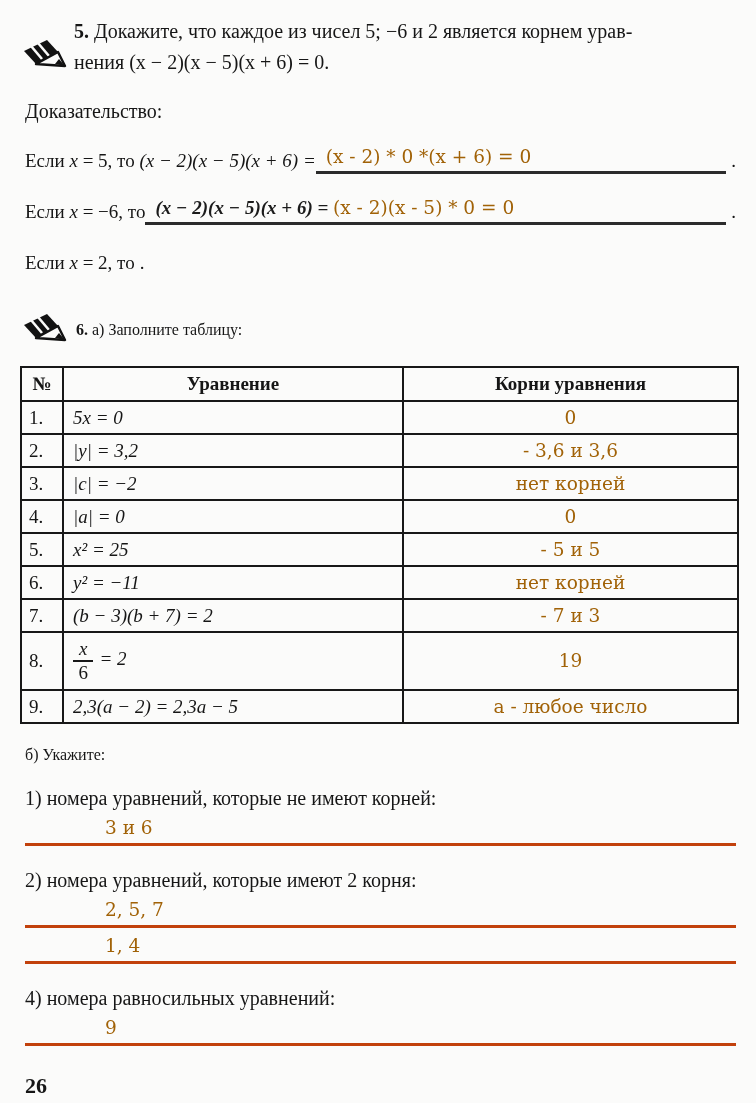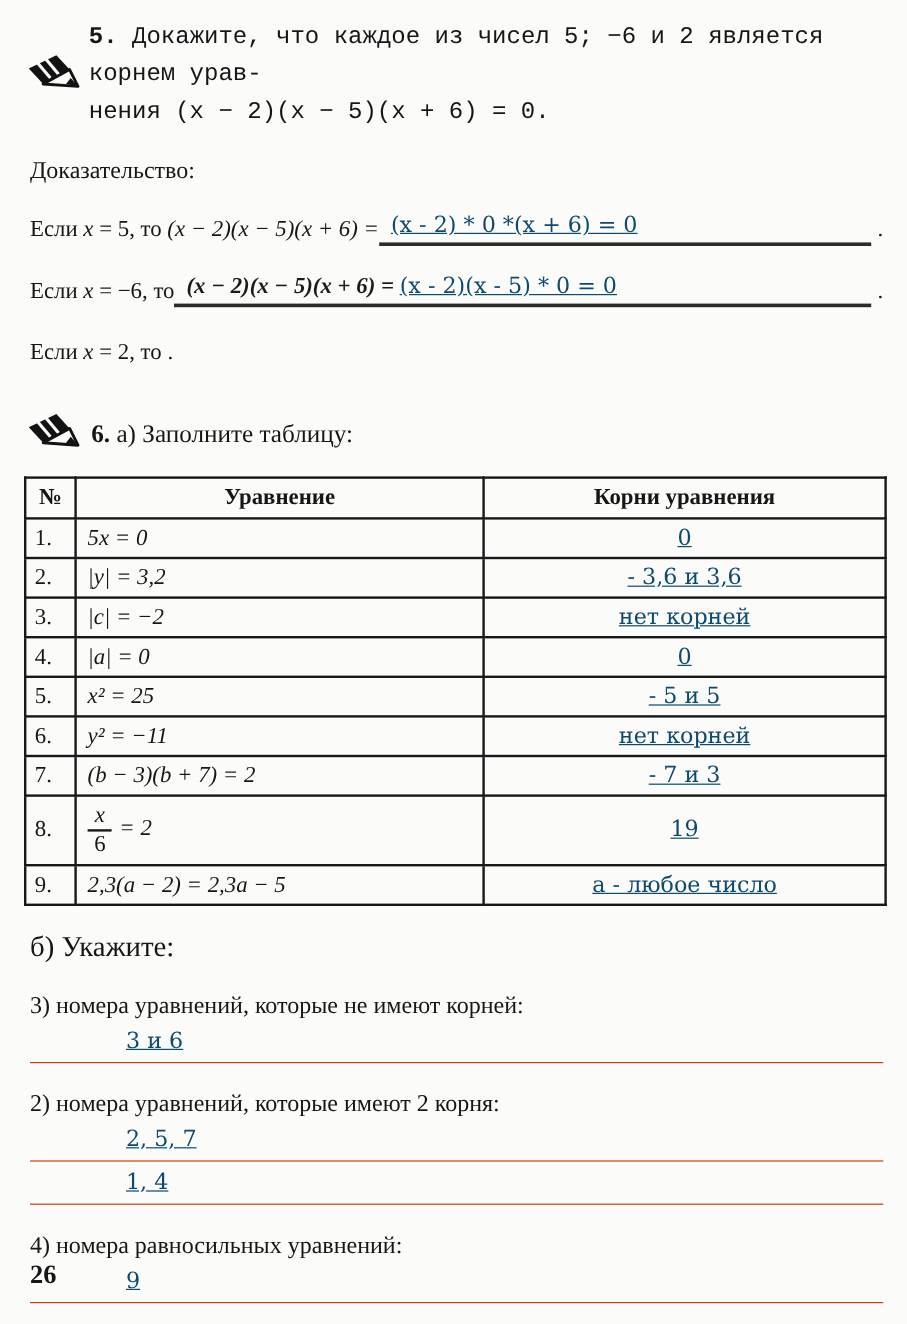--- a/index.html
+++ b/index.html
@@ -10,74 +10,74 @@
     font-family:"Liberation Serif","DejaVu Serif",serif;
     position:relative;
     overflow:hidden;
   }
   .page { padding:16px 20px 0 20px; position:relative; height:100%; }
 
   
   .pencil { flex:0 0 48px; width:48px; height:40px; margin-top:2px; }
 
   
-  .prob-head { display:flex; align-items:center;font-family:Liberation Mono, monospace; }
+  .prob-head { display:flex; align-items:flex-end; }
   .stmt { font-size:20px; line-height:31px; margin-left:6px; flex:1; }
   .stmt b { font-weight:700; }
 
   .proof-label { font-size:20px; margin:22px 0 12px 5px; }
 
   .proof-line {
     display:flex; align-items:flex-end;
     margin:15px 0 0 5px; height:36px;
     font-size:19px;
   }
   .printed { white-space:nowrap; padding-bottom:2px; }
   .printed i { font-style:italic; }
   .pexpr { font-style:italic; }
   .blank {
     flex:1; white-space:nowrap; overflow:hidden;
     border-bottom:3px solid #2b2b2b;
     padding:0 4px 3px 10px;
   }
-  .hand { color:#0c4a6e; font-family:"DejaVu Serif",serif; font-size:18.5px;text-decoration:underline; }
+  .hand { color:#a16207; font-family:"DejaVu Serif",serif; font-size:18.5px; }
   .hand-bold { color:#1b1b1b; font-weight:700; font-style:italic; font-size:19px; }
   .dot { margin-left:5px; padding-bottom:2px; }
 
   
   .sec6-head { display:flex; align-items:flex-start; margin-top:34px; }
-  .sec6-title { font-size:21px; line-height:40px; margin-left:8px;text-align:center; }
+  .sec6-title { font-size:16px; line-height:40px; margin-left:8px;text-align:center; }
   .sec6-title b { font-weight:700; }
 
   table { border-collapse:collapse; margin:14px 0 0 0; width:717px; table-layout:fixed; }
   th, td { border:2px solid #181818; }
   col.c1 { width:42px; } col.c2 { width:340px; } col.c3 { width:335px; }
   thead th { height:34px; font-size:19px; font-weight:700; text-align:center; }
   tbody td { height:33px; font-size:19px; vertical-align:middle; }
   td.c-num { text-align:left; padding-left:7px; }
   td.c-eq { padding-left:9px; }
   .math { font-style:italic;margin-top:16px; }
   td.c-roots { text-align:center; }
   tr.tall td { height:58px; }
 
   .frac { display:inline-flex; flex-direction:column; text-align:center; vertical-align:middle; margin-right:6px; line-height:1.05; }
   .fnum { font-style:italic; border-bottom:2px solid #181818; padding:0 6px 1px 6px; }
   .fden { padding-top:1px; }
 
   
-  .partb-label { font-size:24px; margin:22px 0 0 5px; }
+  .partb-label { font-size:16px; margin:22px 0 0 5px; }
   .q-text { font-size:20px; margin:23px 0 0 5px; }
   .answer-line {
     margin:7px 0 0 5px;
-    border-bottom:1px solid #c2410c;
+    border-bottom:3px solid #c2410c;
     padding:0 0 3px 80px;
     font-size:19px; height:29px;
   }
 
-  .page-num { position:absolute; left:25px; bottom:28px; font-size:22px; font-weight:700; }
+  .page-num { position:absolute; left:25px; bottom:4px; font-size:22px; font-weight:700; }
 </style>
 </head>
 <body>
 
 <div class="page">
 
   <div class="prob-head">
     <svg class="pencil" viewBox="0 0 46 40">
       <polygon points="3,13 26,2 37,14 15,26" fill="#121212"></polygon>
       <line x1="10" y1="8" x2="21" y2="21" stroke="#fbfbfa" stroke-width="2.6"></line>
@@ -209,21 +209,21 @@
         <td class="c-num">9.</td>
         <td class="c-eq"><span class="math">2,3(a − 2) = 2,3a − 5</span></td>
         <td class="c-roots"><span class="hand">а - любое число</span></td>
       </tr>
     </tbody>
   </table>
 
   <div class="partb-label">б) Укажите:</div>
 
   <div>
-    <div class="q-text">3) номера уравнений, которые не имеют корней:</div>
+    <div class="q-text">1) номера уравнений, которые не имеют корней:</div>
     <div class="answer-line"><span class="hand">3 и 6</span></div>
   </div>
 
   <div>
     <div class="q-text">2) номера уравнений, которые имеют 2 корня:</div>
     <div class="answer-line"><span class="hand">2, 5, 7</span></div>
   </div>
 
   <div>
     <div class="answer-line"><span class="hand">1, 4</span></div>

